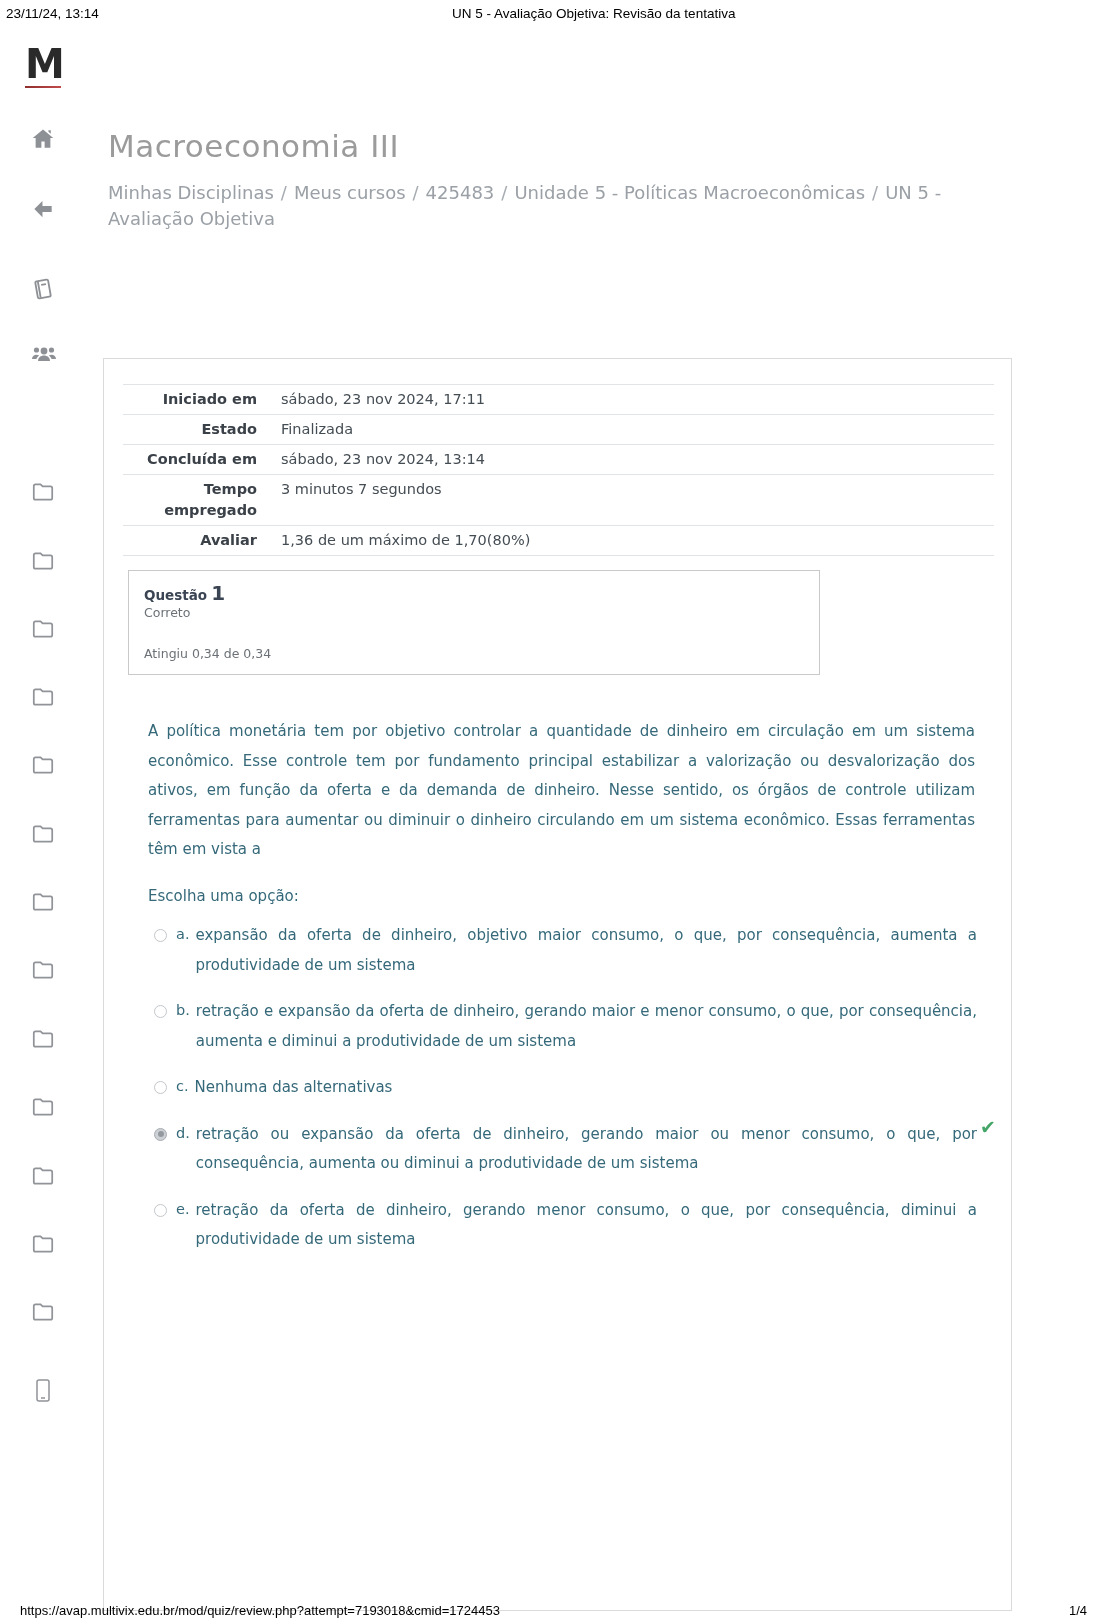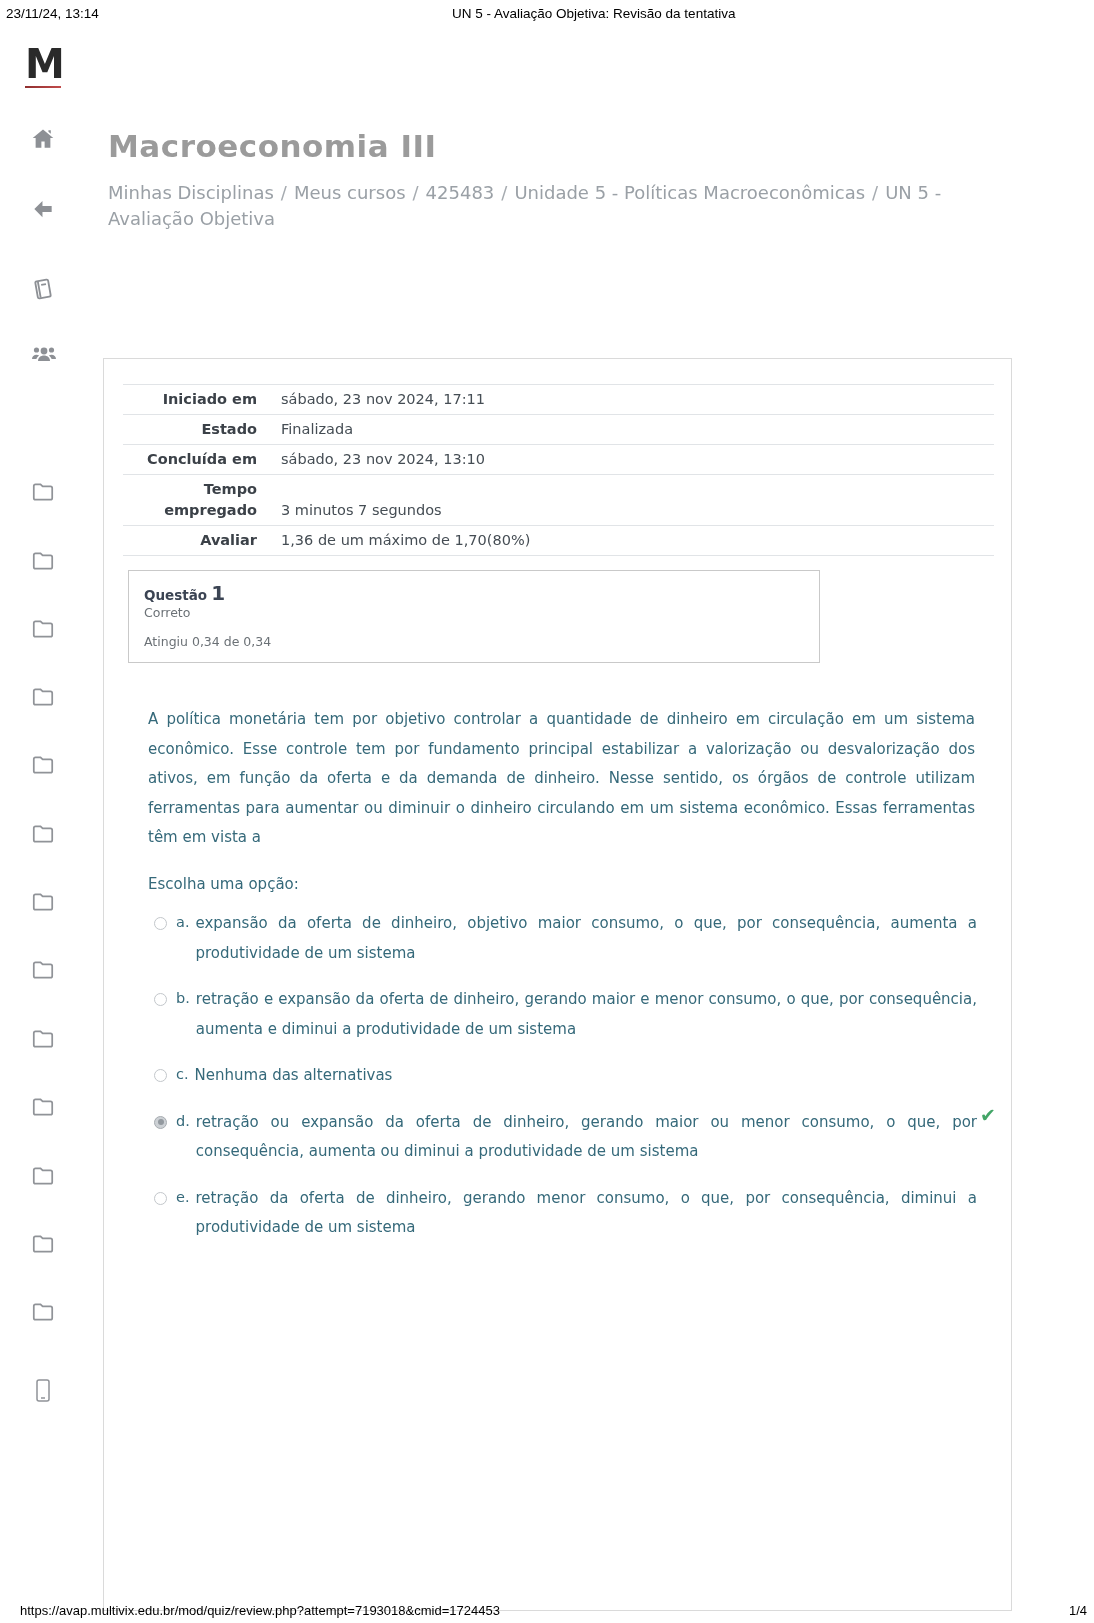--- a/index.html
+++ b/index.html
@@ -20,44 +20,44 @@
   
   .logo { position:absolute; top:44px; left:25px; font-size:40px; font-weight:800;
     color:#2a2a2a; line-height:1; letter-spacing:-1px; }
   .logo::after { content:""; display:block; width:36px; height:2px; margin-top:2px;
     background:linear-gradient(90deg,#8f2f2f,#c24b4b); }
   .side-icon { position:absolute; left:30px; width:26px; height:26px; cursor:pointer; }
   .side-icon svg { width:100%; height:100%; display:block; }
 
   
   .course-title { position:absolute; top:128px; left:108px; font-size:31px;
-    font-weight:bold; color:#9b9b9b; letter-spacing:.5px; }
+    font-weight:normal; color:#9b9b9b; letter-spacing:.5px; }
   .breadcrumb { position:absolute; top:180px; left:108px; width:880px;
     font-size:18px; color:#9aa0a6; line-height:26px; }
   .breadcrumb .sep { margin:0 7px; color:#a6abb0; }
   .breadcrumb .crumb { cursor:pointer; }
 
   .panel { position:absolute; top:358px; left:103px; width:909px; height:1253px;
     border:1px solid #dadada; background:#fff; }
 
   
   .summary { margin:25px 18px 0 19px; width:871px; border-bottom:1px solid #e1e4e7; }
-  .srow { display:flex; border-top:1px solid #e1e4e7; align-items:flex-end; }
+  .srow { display:flex; border-top:1px solid #e1e4e7; align-items:flex-start; }
   .slabel { width:146px; text-align:right; font-weight:bold; color:#3b4148;
     font-size:14.5px; padding:4px 12px 4px 0; line-height:21px; }
   .svalue { flex:1; color:#454d54; font-size:14.5px; padding:4px 0 4px 12px;
     line-height:21px; }
 
   
   .qbox { margin:14px 0 0 24px; width:692px; border:1px solid #c9c9c9;
     padding:10px 15px 13px 15px; }
   .qbox .qtitle { color:#3b4453; font-size:13.5px; font-weight:bold; }
   .qbox .qnum { font-size:20px; margin-left:4px; }
   .qbox .qstatus { color:#6b7176; font-size:12.5px; }
-  .qbox .qgrade { color:#6b7176; font-size:12.5px; margin-top:14px; }
+  .qbox .qgrade { color:#6b7176; font-size:12.5px; margin-top:26px; }
 
   
   .qtext { margin:42px 36px 0 44px; text-align:justify; color:#35697a;
     font-size:15px; line-height:29.5px; }
   .choose { margin:17px 0 0 44px; color:#35697a; font-size:15px; line-height:29.5px; }
 
   .options { margin:0 34px 0 50px; }
   .option { display:flex; align-items:flex-start; margin-top:13px; margin-bottom:20px;
     position:relative; }
   .radio { width:13px; height:13px; border:1.5px solid #c3c7cb; border-radius:50%;
@@ -195,21 +195,21 @@
     <div class="srow">
       <div class="slabel">Iniciado em</div>
       <div class="svalue">sábado, 23 nov 2024, 17:11</div>
     </div>
     <div class="srow">
       <div class="slabel">Estado</div>
       <div class="svalue">Finalizada</div>
     </div>
     <div class="srow">
       <div class="slabel">Concluída em</div>
-      <div class="svalue">sábado, 23 nov 2024, 13:10</div>
+      <div class="svalue">sábado, 23 nov 2024, 13:14</div>
     </div>
     <div class="srow">
       <div class="slabel">Tempo empregado</div>
       <div class="svalue">3 minutos 7 segundos</div>
     </div>
     <div class="srow">
       <div class="slabel">Avaliar</div>
       <div class="svalue">1,36 de um máximo de 1,70(80%)</div>
     </div>
   </div>

